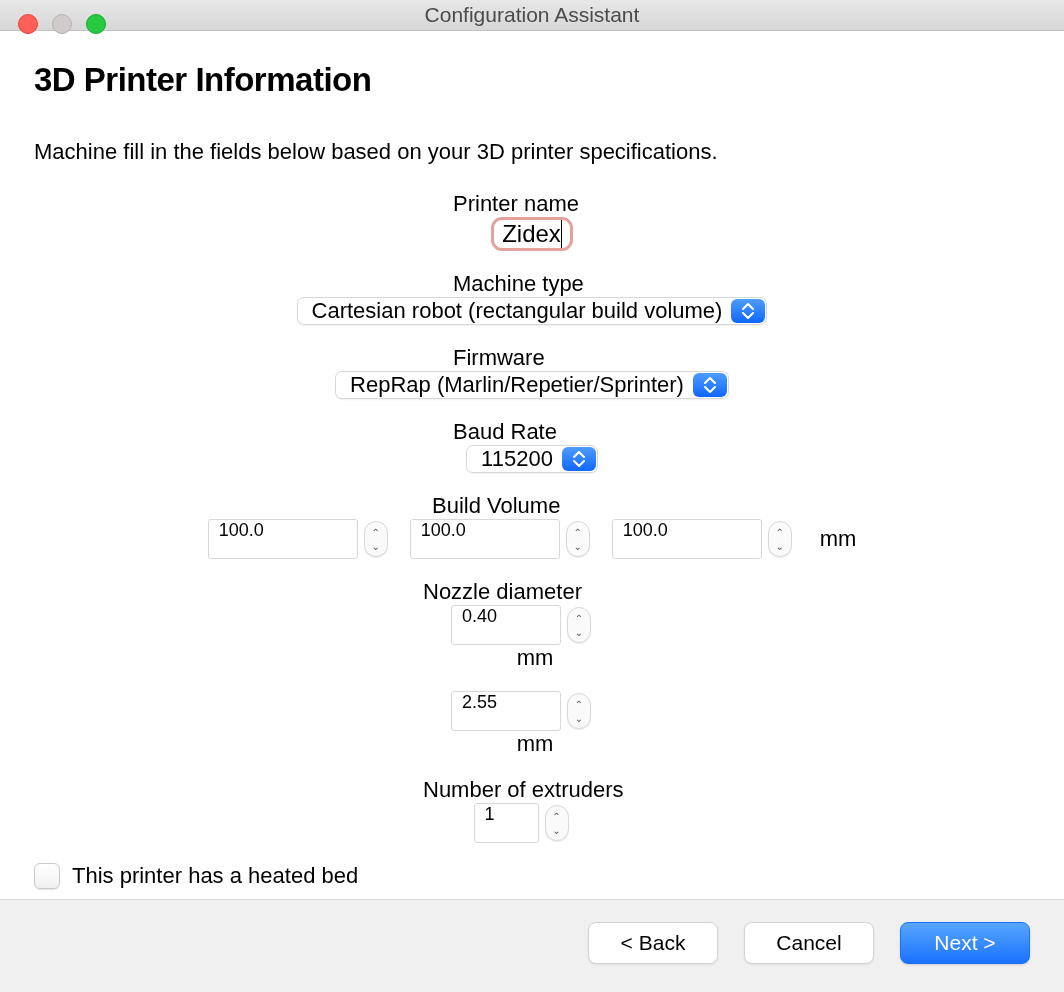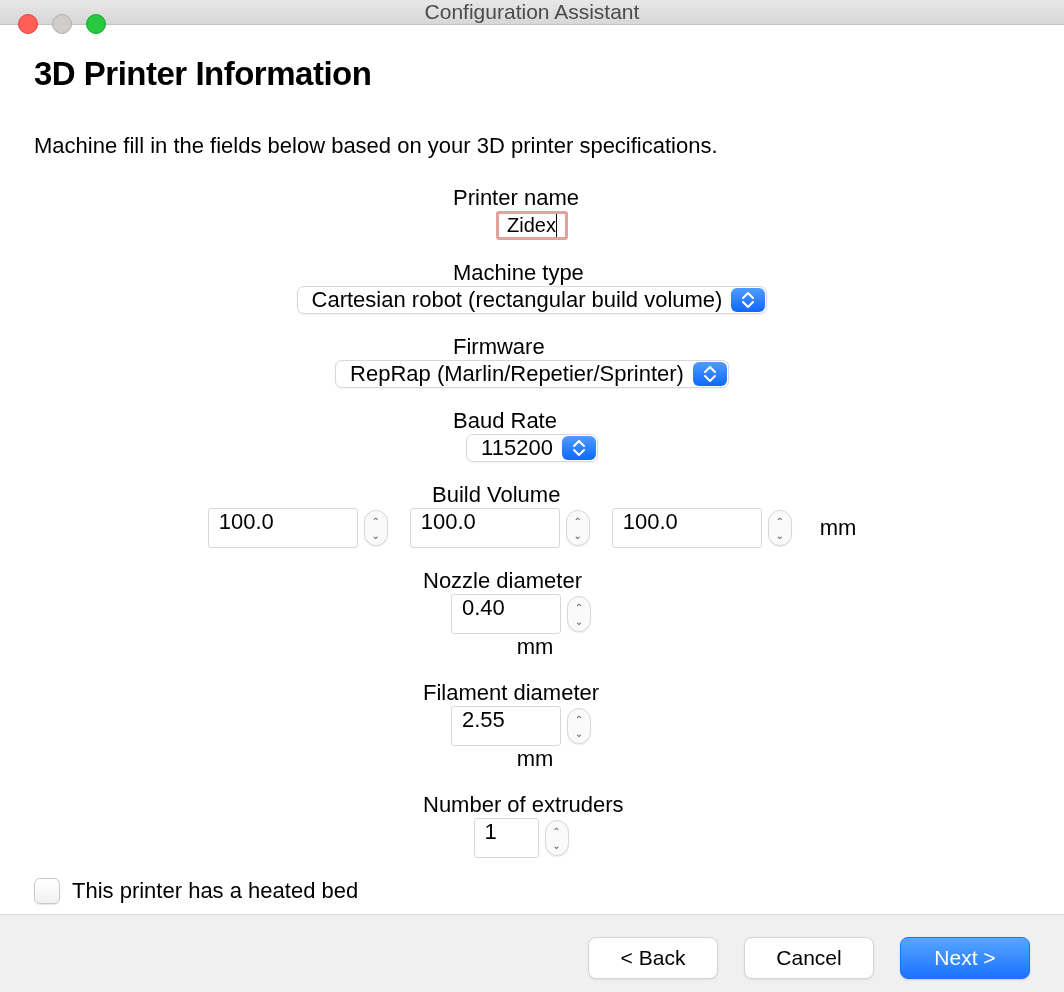--- a/index.html
+++ b/index.html
@@ -73,23 +73,23 @@
 }
 .label-wide {
   font-size: 22px;
   width: 218px;
   flex-shrink: 0;
 }
 .text-input {
   flex: 1;
   height: 23px;
   border: 3px solid #e4a29b;
-  border-radius: 3px;
+  border-radius: 11px;
   padding: 0 8px;
-  font-size: 20px;
+  font-size: 24px;
   outline: none;
   background: #fff;
 }
 .text-input-cursor {
   display: inline-block;
   border-right: 1px solid #000;
   padding-right: 0;
 }
 .select-wrap {
   flex: 1;
@@ -143,21 +143,21 @@
   display: flex;
   align-items: center;
   margin-right: 22px;
 }
 .stepper-input {
   width: 150px;
   height: 40px;
   border: 1px solid #d8d8d8;
   border-radius: 3px;
   padding: 0 10px;
-  font-size: 22px;
+  font-size: 18px;
   background: #fff;
 }
 .stepper-input.narrow { width: 110px; }
 .stepper-input.tiny { width: 65px; }
 .stepper-btns {
   margin-left: 6px;
   width: 24px;
   height: 36px;
   border: 1px solid #d8d8d8;
   border-radius: 12px;
@@ -336,21 +336,20 @@
         <div class="stepper-input narrow">0.40</div>
         <div class="stepper-btns">
             <div>⌃</div>
             <div>⌄</div>
           </div>
       </div>
       <span class="unit">mm</span>
     </div>
 
     <div class="row">
-      <div class="label-wide">Filament diameter</div>
       <div class="stepper">
         <div class="stepper-input narrow">2.55</div>
         <div class="stepper-btns">
             <div>⌃</div>
             <div>⌄</div>
           </div>
       </div>
       <span class="unit">mm</span>
     </div>
 

